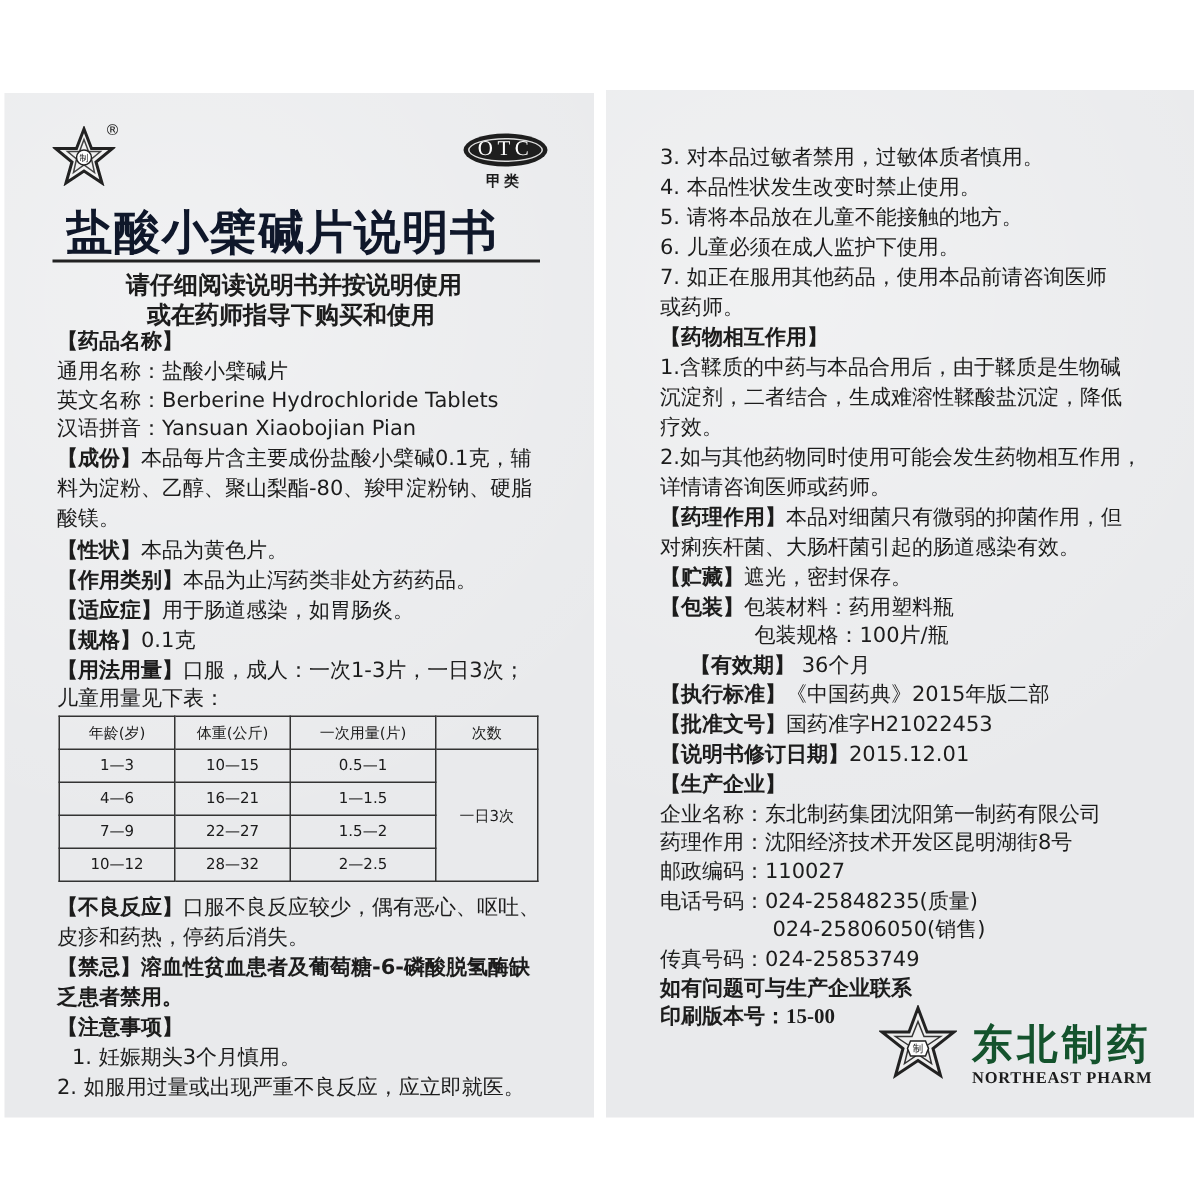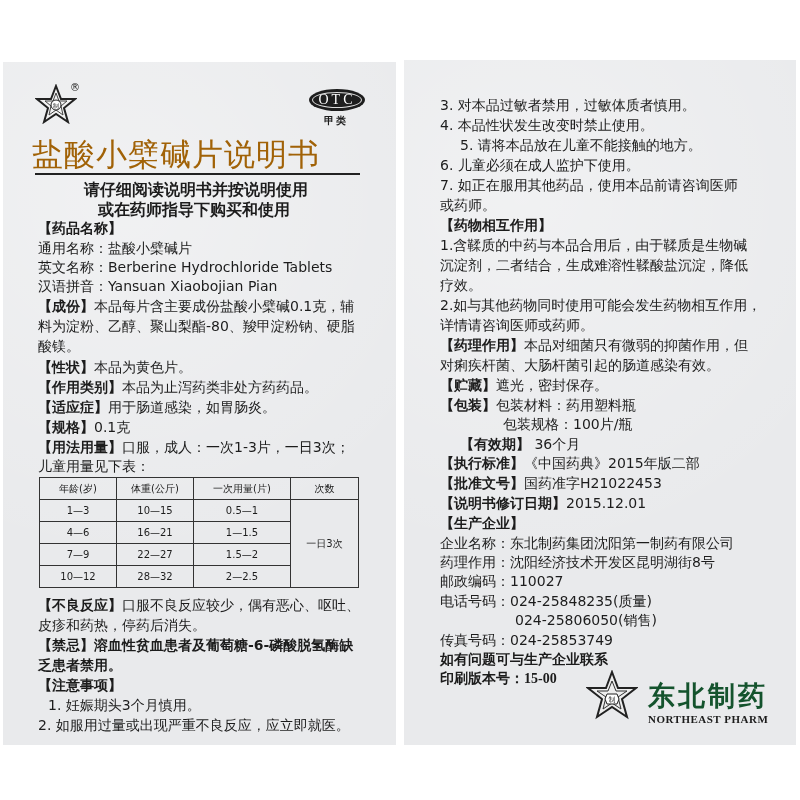--- a/index.html
+++ b/index.html
@@ -30,22 +30,22 @@
     font-family:"Liberation Serif", serif; font-size:14px; letter-spacing:3px;
     text-align:center; line-height:22px;
   }
   .otc-badge .inner {
     position:absolute; left:3px; top:3px; right:3px; bottom:3px;
     border:1px solid #ddd; border-radius:50%;
   }
   .otc-sub { position:absolute; left:324px; top:114px; font-size:10px; font-weight:bold; letter-spacing:2px; }
 
   .title {
-    position:absolute; left:32px; top:134px; font-size:31px; letter-spacing:1px;
-    font-weight:normal; color:#a16207;
+    position:absolute; left:44px; top:134px; font-size:31px; letter-spacing:1px;
+    font-weight:bold; color:#0f172a;
   }
   .title-rule { position:absolute; left:35px; top:173px; width:325px; height:2px; background:#222; }
   .subtitle { position:absolute; font-size:16px; font-weight:bold; }
 
   
   table.dose {
     position:absolute; left:39px; top:477px; width:320px; border-collapse:collapse;
     font-size:10px;
     border-radius:27px;
   }
@@ -132,21 +132,21 @@
 <div class="abs line" style="left:38px;top:636px;"><span class="sec">【禁忌】</span><span class="b">溶血性贫血患者及葡萄糖-6-磷酸脱氢酶缺</span></div>
 <div class="abs line b" style="left:38px;top:656px;">乏患者禁用。</div>
 <div class="abs line sec" style="left:38px;top:676px;">【注意事项】</div>
 <div class="abs line" style="left:38px;top:696px;margin-left:10px;">1. 妊娠期头3个月慎用。</div>
 <div class="abs line" style="left:38px;top:716px;">2. 如服用过量或出现严重不良反应，应立即就医。</div>
 
 <div id="right-panel" class="panel"></div>
 
 <div class="abs line" style="left:440px;top:96px;">3. 对本品过敏者禁用，过敏体质者慎用。</div>
 <div class="abs line" style="left:440px;top:116px;">4. 本品性状发生改变时禁止使用。</div>
-<div class="abs line" style="left:460px;top:136px;">5. 请将本品放在儿童不能接触的地方。</div>
+<div class="abs line" style="left:440px;top:136px;">5. 请将本品放在儿童不能接触的地方。</div>
 <div class="abs line" style="left:440px;top:156px;">6. 儿童必须在成人监护下使用。</div>
 <div class="abs line" style="left:440px;top:176px;">7. 如正在服用其他药品，使用本品前请咨询医师</div>
 <div class="abs line" style="left:440px;top:196px;">或药师。</div>
 
 <div class="abs line sec" style="left:440px;top:216px;">【药物相互作用】</div>
 <div class="abs line" style="left:440px;top:236px;">1.含鞣质的中药与本品合用后，由于鞣质是生物碱</div>
 <div class="abs line" style="left:440px;top:256px;">沉淀剂，二者结合，生成难溶性鞣酸盐沉淀，降低</div>
 <div class="abs line" style="left:440px;top:276px;">疗效。</div>
 <div class="abs line" style="left:440px;top:296px;">2.如与其他药物同时使用可能会发生药物相互作用，</div>
 <div class="abs line" style="left:440px;top:316px;">详情请咨询医师或药师。</div>

